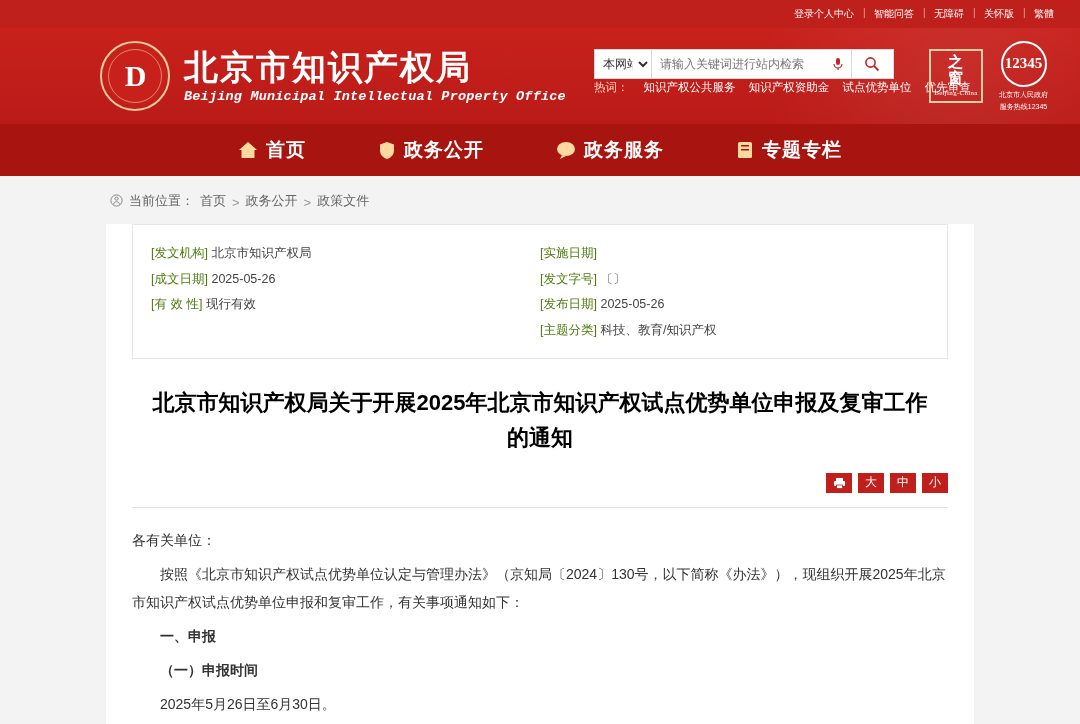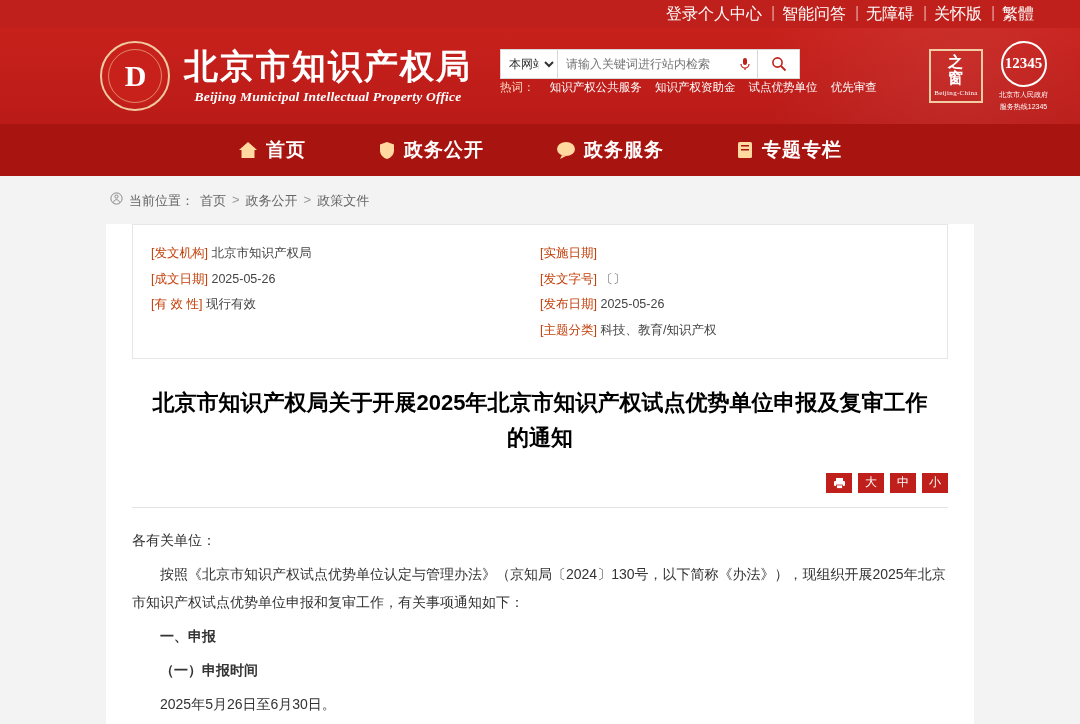--- a/index.html
+++ b/index.html
@@ -14,22 +14,22 @@
   }
 
   
   .topbar {
     height: 28px;
     background: #c0201b;
     color: #fff;
     display: flex;
     justify-content: flex-end;
     align-items: center;
-    padding-right: 36px;
-    font-size: 16px;
+    padding-right: 16px;
+    font-size: 10px;
   }
   .topbar .tl {
     color: #ffffff;
     padding: 0 10px;
     position: relative;
     white-space: nowrap;
   }
   .topbar .tl + .tl::before {
     content: "|";
     position: absolute;
@@ -88,21 +88,21 @@
   .logo-cn {
     color: #fff;
     font-family: "Liberation Serif", serif;
     font-size: 34px;
     font-weight: bold;
     letter-spacing: 2px;
     line-height: 1.15;
   }
   .logo-en {
     color: #fff;
-    font-family: Liberation Serif, serif;
+    font-family: Liberation Mono, monospace;
     font-size: 13.5px;
     font-style: italic;
     font-weight: bold;
     letter-spacing: 0.2px;
     margin-top: 2px;
     text-align: center;
   }
 
   .search-block {
     margin-left: 28px;
@@ -207,21 +207,21 @@
   }
   .nav-item svg { display: block; }
 
   
   .crumb-wrap {
     width: 1080px;
     padding: 16px 0 14px 110px;
     font-size: 13px;
     color: #666;
     display: flex;
-    align-items: flex-start;
+    align-items: flex-end;
     gap: 6px;
     background: #f3f3f3;
   }
   .crumb-wrap .sep { color: #999; }
 
   
   .card {
     width: 868px;
     margin: 0 auto;
     background: #fff;
@@ -231,21 +231,21 @@
   .meta {
     margin: 0 26px;
     border: 1px solid #e6e6e6;
     padding: 16px 18px 14px 18px;
     display: flex;
     font-size: 12.5px;
     color: #444;
     line-height: 2.05;
   }
   .meta .col { width: 50%; }
-  .meta .k { color: #c2410c; }
+  .meta .k { color: #4d7c0f; }
   .doc-title {
     text-align: center;
     font-size: 22px;
     font-weight: bold;
     color: #000000;
     line-height: 1.6;
     padding: 26px 40px 18px 40px;
     font-family: "Liberation Sans", sans-serif;
   }
   .tools {

